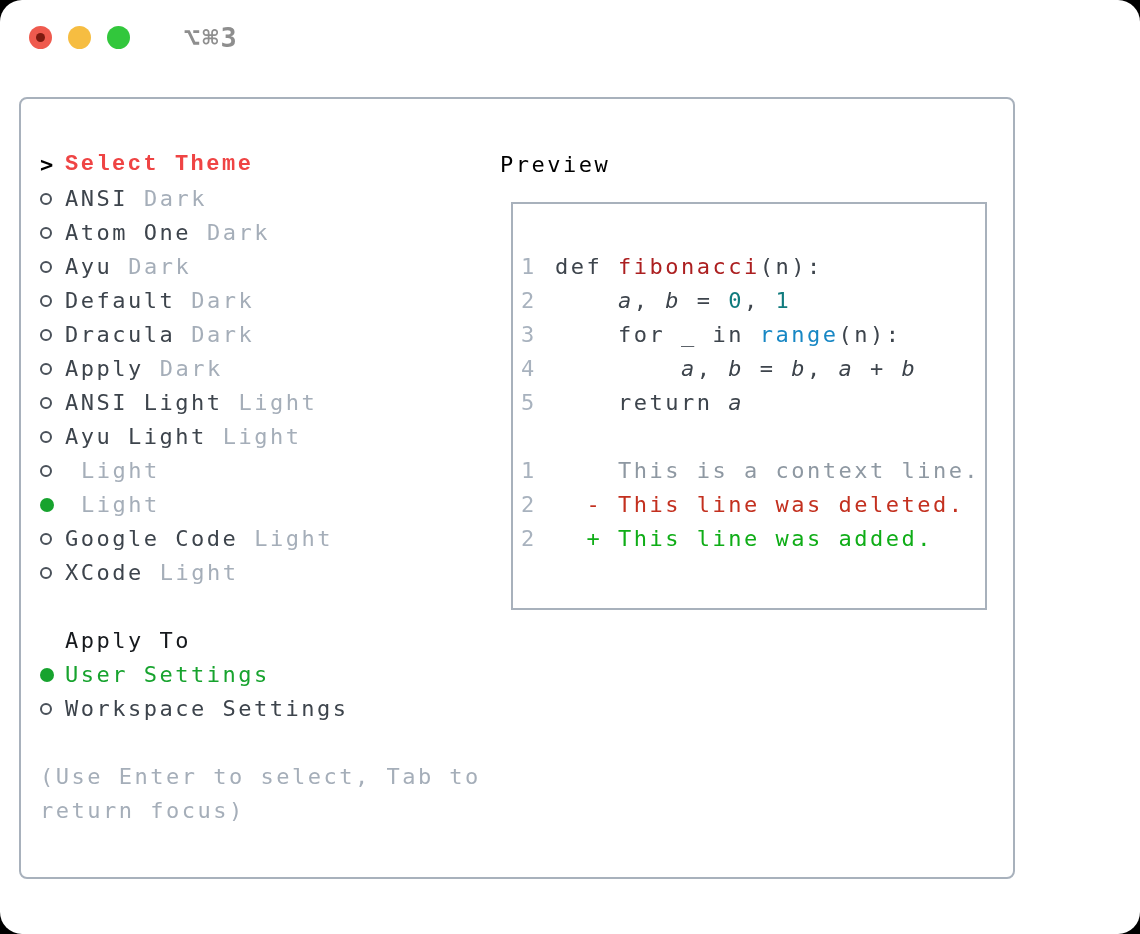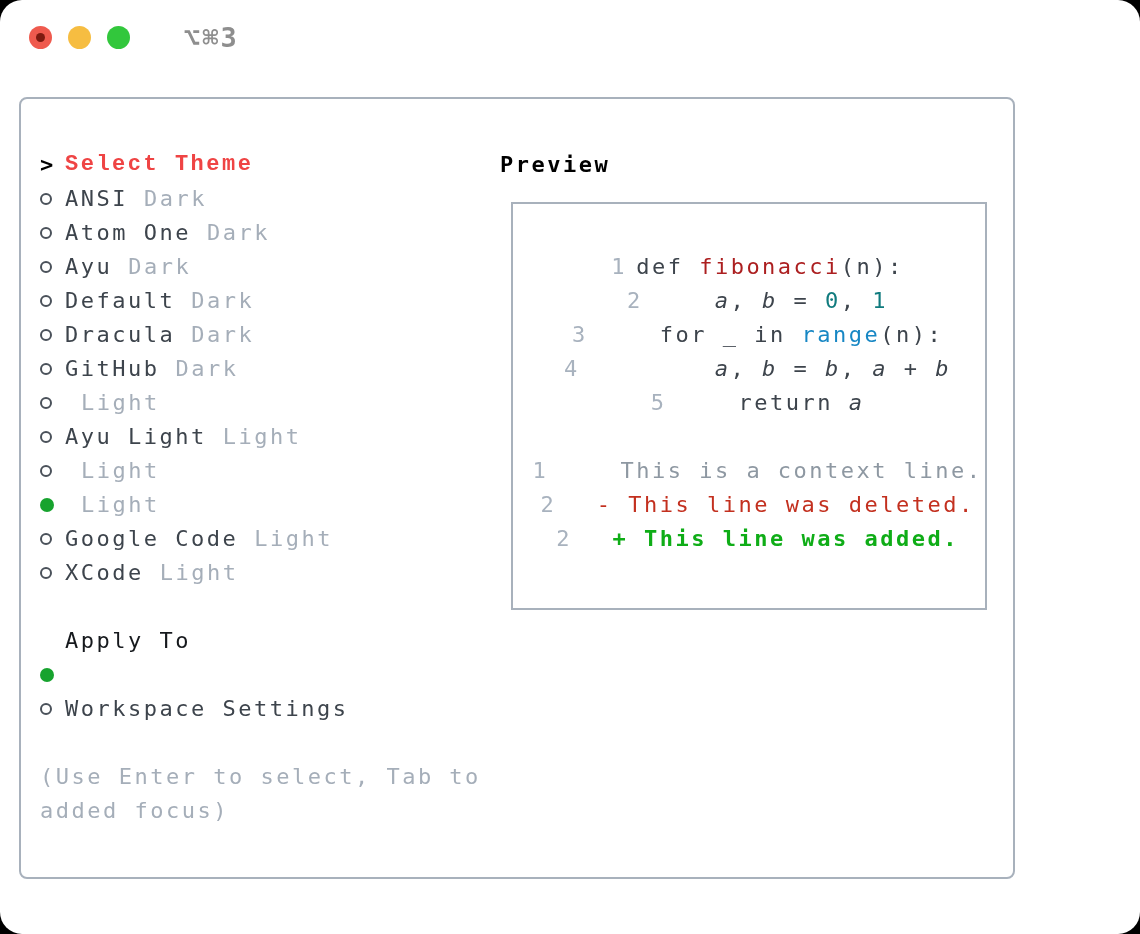--- a/index.html
+++ b/index.html
@@ -41,33 +41,33 @@
          border-radius:50%;}
   .radio.sel{width:14px;height:14px;border:none;background:var(--selected-green);}
   .lbl{color:var(--text);}
   .lbl.title{font-weight:bold;color:#ef4444;font-family:Liberation Mono, monospace;}
   .lbl.sel-green{color:var(--selected-green);}
   .lbl.subhead{color:#16191d;}
   .tag{color:var(--tag-muted);margin-left:16px;}
   .hint-row{color:var(--hint);}
   
   .preview-title{position:absolute;left:479px;top:49px;height:34px;
-                 font-weight:bold;color:#000;}
+                 font-weight:normal;color:#000;}
   .preview-box{position:absolute;left:490px;top:103px;width:476px;height:408px;
                box-sizing:border-box;border:2px solid var(--border);background:#fff;}
   .code{margin:0;padding:46px 0 0 8px;}
-  .code-line{height:34px;white-space:pre;text-align:center;}
+  .code-line{height:34px;white-space:pre;}
   .gutter{display:inline-block;width:34px;color:var(--gutter);}
   .tok-fg{color:var(--text);}
   .tok-func{color:var(--function-red);}
   .tok-call{color:var(--builtin-blue);}
   .tok-num{color:var(--number-teal);}
   .tok-muted{color:var(--context-gray);}
   .tok-del{color:var(--deleted-red);}
-  .tok-add{color:var(--added-green);font-weight:bold;}
+  .tok-add{color:var(--added-green);}
   .tok-var{color:var(--text);font-style:italic;}
 </style>
 </head>
 <body>
 
 <div class="window">
   <div class="titlebar">
     <span class="light red">
         <span class="dot"></span>
       </span>
@@ -77,33 +77,33 @@
   </div>
 
   <div class="panel">
     <div class="theme-col" id="theme-col">
         <div class="row"><span class="marker prefix">&gt;</span><span class="lbl title">Select Theme</span></div>
         <div class="row"><span class="marker"><span class="radio"></span></span><span class="lbl">ANSI</span><span class="tag">Dark</span></div>
         <div class="row"><span class="marker"><span class="radio"></span></span><span class="lbl">Atom One</span><span class="tag">Dark</span></div>
         <div class="row"><span class="marker"><span class="radio"></span></span><span class="lbl">Ayu</span><span class="tag">Dark</span></div>
         <div class="row"><span class="marker"><span class="radio"></span></span><span class="lbl">Default</span><span class="tag">Dark</span></div>
         <div class="row"><span class="marker"><span class="radio"></span></span><span class="lbl">Dracula</span><span class="tag">Dark</span></div>
-        <div class="row"><span class="marker"><span class="radio"></span></span><span class="lbl">GitHub</span><span class="tag">Dark</span></div>
-        <div class="row"><span class="marker"><span class="radio"></span></span><span class="tag">Light</span></div>
+        <div class="row"><span class="marker"><span class="radio"></span></span><span class="lbl">Apply</span><span class="tag">Dark</span></div>
+        <div class="row"><span class="marker"><span class="radio"></span></span><span class="lbl">ANSI Light</span><span class="tag">Light</span></div>
         <div class="row"><span class="marker"><span class="radio"></span></span><span class="lbl">Ayu Light</span><span class="tag">Light</span></div>
         <div class="row"><span class="marker"><span class="radio"></span></span><span class="tag">Light</span></div>
         <div class="row"><span class="marker"><span class="radio sel"></span></span><span class="tag">Light</span></div>
         <div class="row"><span class="marker"><span class="radio"></span></span><span class="lbl">Google Code</span><span class="tag">Light</span></div>
         <div class="row"><span class="marker"><span class="radio"></span></span><span class="lbl">XCode</span><span class="tag">Light</span></div>
         <div class="row"></div>
         <div class="row"><span class="marker"></span><span class="lbl subhead">Apply To</span></div>
-        <div class="row"><span class="marker"><span class="radio sel"></span></span></div>
+        <div class="row"><span class="marker"><span class="radio sel"></span></span><span class="lbl sel-green">User Settings</span></div>
         <div class="row"><span class="marker"><span class="radio"></span></span><span class="lbl">Workspace Settings</span></div>
         <div class="row"></div>
         <div class="row hint-row">(Use Enter to select, Tab to</div>
-        <div class="row hint-row">added focus)</div>
+        <div class="row hint-row">return focus)</div>
       </div>
     <div class="preview-title">Preview</div>
     <div class="preview-box">
       <pre class="code" id="code-lines"><div class="code-line"><span class="gutter">1</span><span class="tok-fg">def </span><span class="tok-func">fibonacci</span><span class="tok-fg">(n):</span></div><div class="code-line"><span class="gutter">2</span><span class="tok-fg">    </span><span class="tok-var">a</span><span class="tok-fg">, </span><span class="tok-var">b</span><span class="tok-fg"> = </span><span class="tok-num">0</span><span class="tok-fg">, </span><span class="tok-num">1</span></div><div class="code-line"><span class="gutter">3</span><span class="tok-fg">    for _ in </span><span class="tok-call">range</span><span class="tok-fg">(n):</span></div><div class="code-line"><span class="gutter">4</span><span class="tok-fg">        </span><span class="tok-var">a</span><span class="tok-fg">, </span><span class="tok-var">b</span><span class="tok-fg"> = </span><span class="tok-var">b</span><span class="tok-fg">, </span><span class="tok-var">a</span><span class="tok-fg"> + </span><span class="tok-var">b</span></div><div class="code-line"><span class="gutter">5</span><span class="tok-fg">    return </span><span class="tok-var">a</span></div><div class="code-line"><span class="gutter"></span></div><div class="code-line"><span class="gutter">1</span><span class="tok-muted">    This is a context line.</span></div><div class="code-line"><span class="gutter">2</span><span class="tok-del">  - This line was deleted.</span></div><div class="code-line"><span class="gutter">2</span><span class="tok-add">  + This line was added.</span></div></pre>
     </div>
   </div>
 </div>
 
 </body></html>

